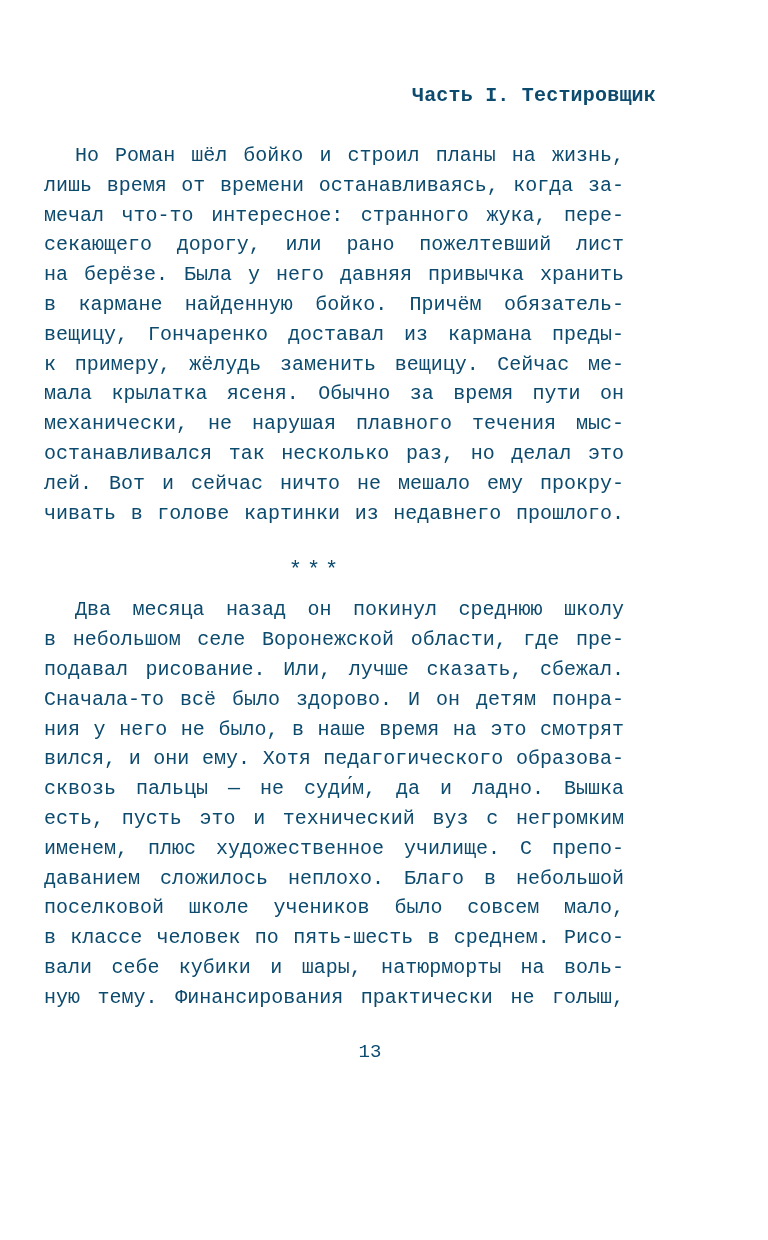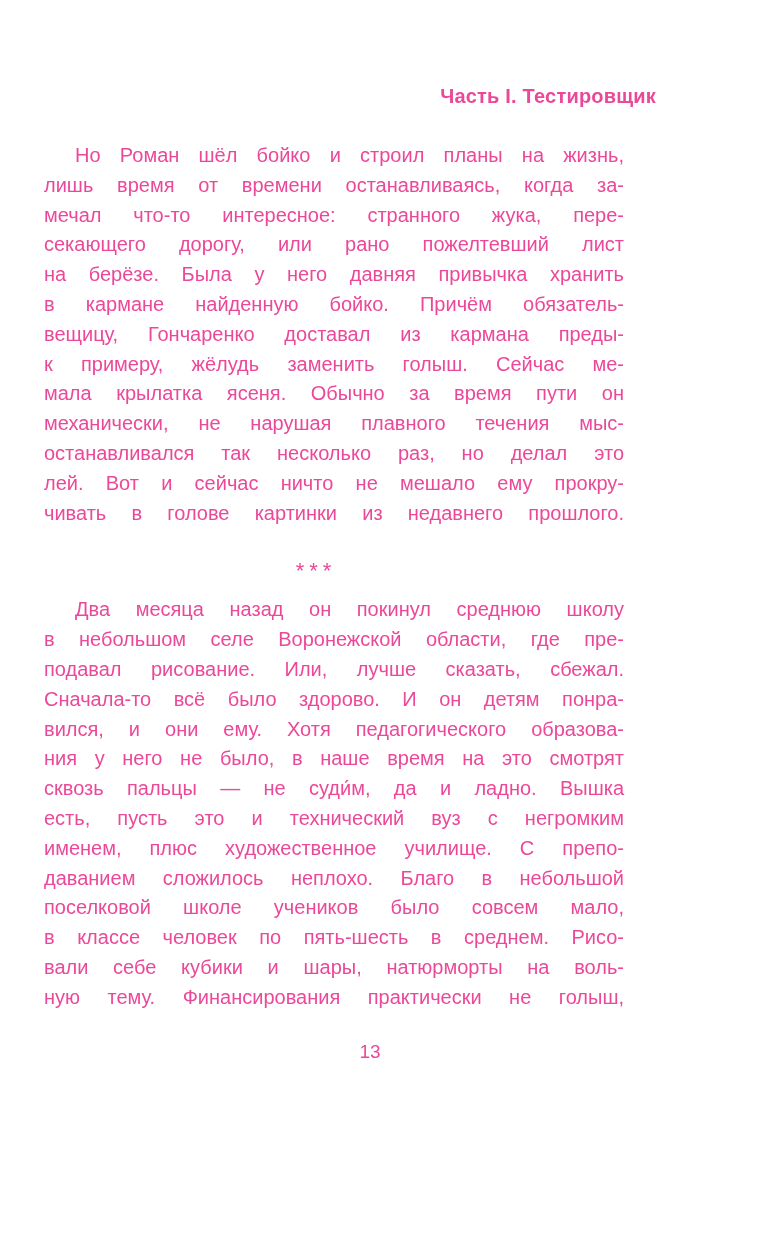--- a/index.html
+++ b/index.html
@@ -6,22 +6,22 @@
     margin: 0;
     padding: 0;
     background: #ffffff;
   }
   .page {
     position: relative;
     width: 768px;
     height: 1072px;
     background: #ffffff;
     overflow: hidden;
-    font-family: Liberation Sans, sans-serif;
-    color: #ec4899;
+    font-family: Liberation Mono, monospace;
+    color: #0c4a6e;
   }
   .running-head {
     margin: 84px 112px 0 94px;
     text-align: right;
     font-weight: bold;
     font-size: 20px;
     line-height: 24px;
     letter-spacing: 0.2px;
   }
   .text-block {
@@ -69,37 +69,37 @@
   <div class="text-block">
 
     <div class="para para-1">
         <div class="line">Но Роман шёл бойко и строил планы на жизнь,</div>
         <div class="line">лишь время от времени останавливаясь, когда за-</div>
         <div class="line">мечал что-то интересное: странного жука, пере-</div>
         <div class="line">секающего дорогу, или рано пожелтевший лист</div>
         <div class="line">на берёзе. Была у него давняя привычка хранить</div>
         <div class="line">в кармане найденную бойко. Причём обязатель-</div>
         <div class="line">вещицу, Гончаренко доставал из кармана преды-</div>
-        <div class="line">к примеру, жёлудь заменить голыш. Сейчас ме-</div>
+        <div class="line">к примеру, жёлудь заменить вещицу. Сейчас ме-</div>
         <div class="line">мала крылатка ясеня. Обычно за время пути он</div>
         <div class="line">механически, не нарушая плавного течения мыс-</div>
         <div class="line">останавливался так несколько раз, но делал это</div>
         <div class="line">лей. Вот и сейчас ничто не мешало ему прокру-</div>
         <div class="line">чивать в голове картинки из недавнего прошлого.</div>
       </div>
 
     <div class="separator">***</div>
 
     <div class="para para-2">
         <div class="line">Два месяца назад он покинул среднюю школу</div>
         <div class="line">в небольшом селе Воронежской области, где пре-</div>
         <div class="line">подавал рисование. Или, лучше сказать, сбежал.</div>
         <div class="line">Сначала-то всё было здорово. И он детям понра-</div>
+        <div class="line">ния у него не было, в наше время на это смотрят</div>
         <div class="line">вился, и они ему. Хотя педагогического образова-</div>
-        <div class="line">ния у него не было, в наше время на это смотрят</div>
         <div class="line">сквозь пальцы — не суди́м, да и ладно. Вышка</div>
         <div class="line">есть, пусть это и технический вуз с негромким</div>
         <div class="line">именем, плюс художественное училище. С препо-</div>
         <div class="line">даванием сложилось неплохо. Благо в небольшой</div>
         <div class="line">поселковой школе учеников было совсем мало,</div>
         <div class="line">в классе человек по пять-шесть в среднем. Рисо-</div>
         <div class="line">вали себе кубики и шары, натюрморты на воль-</div>
         <div class="line">ную тему. Финансирования практически не голыш,</div>
       </div>
 

